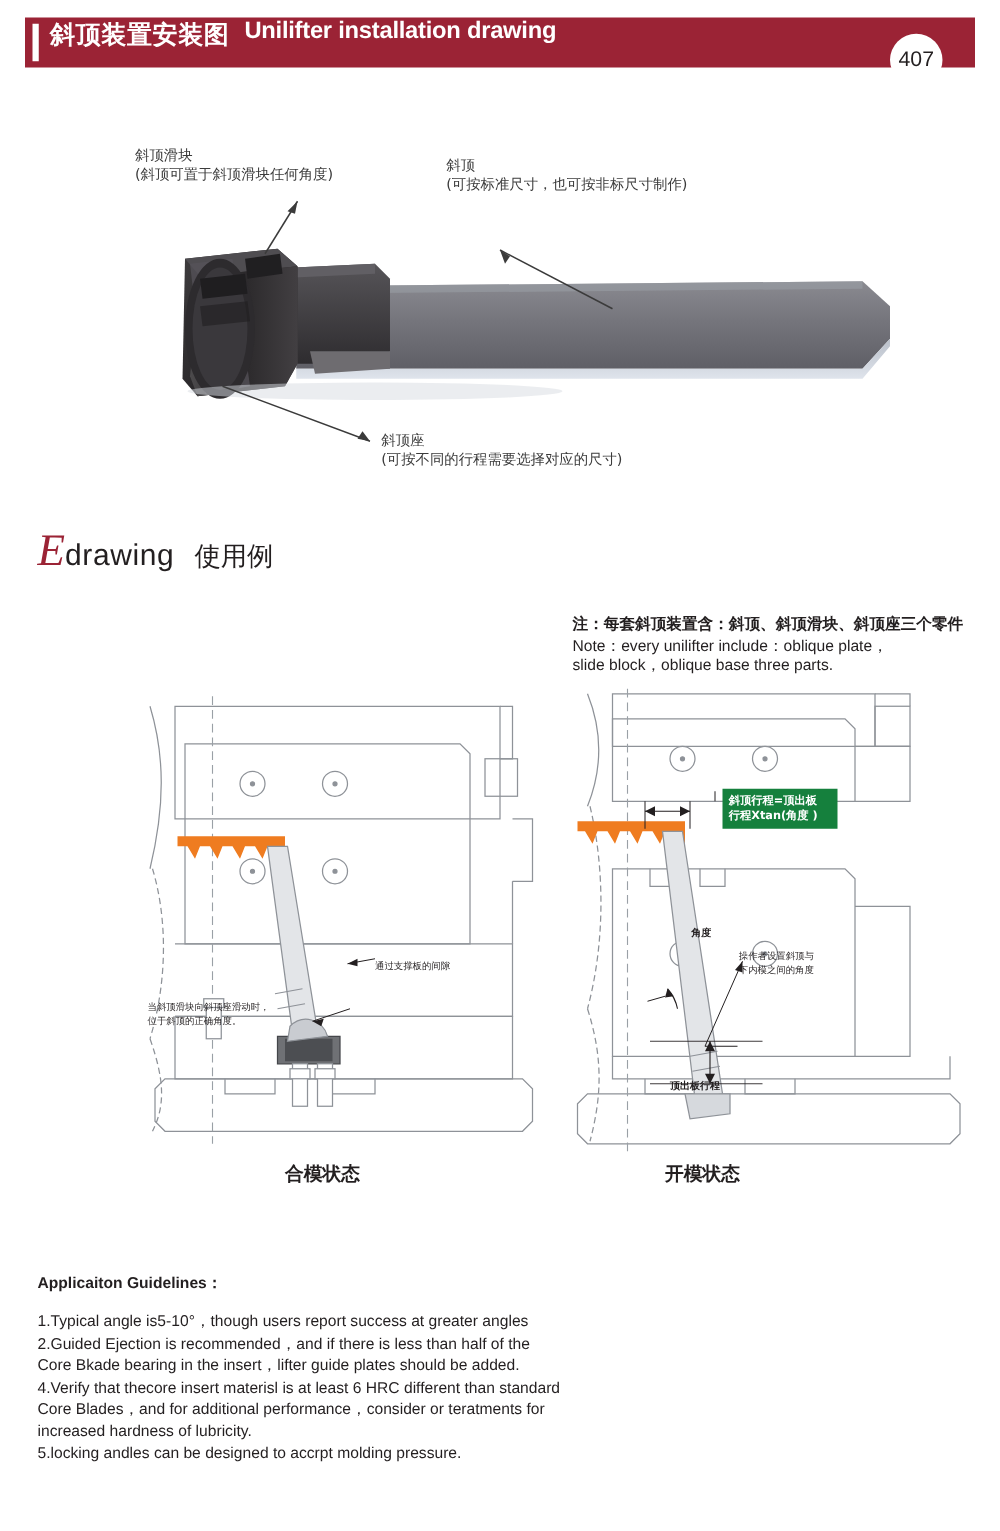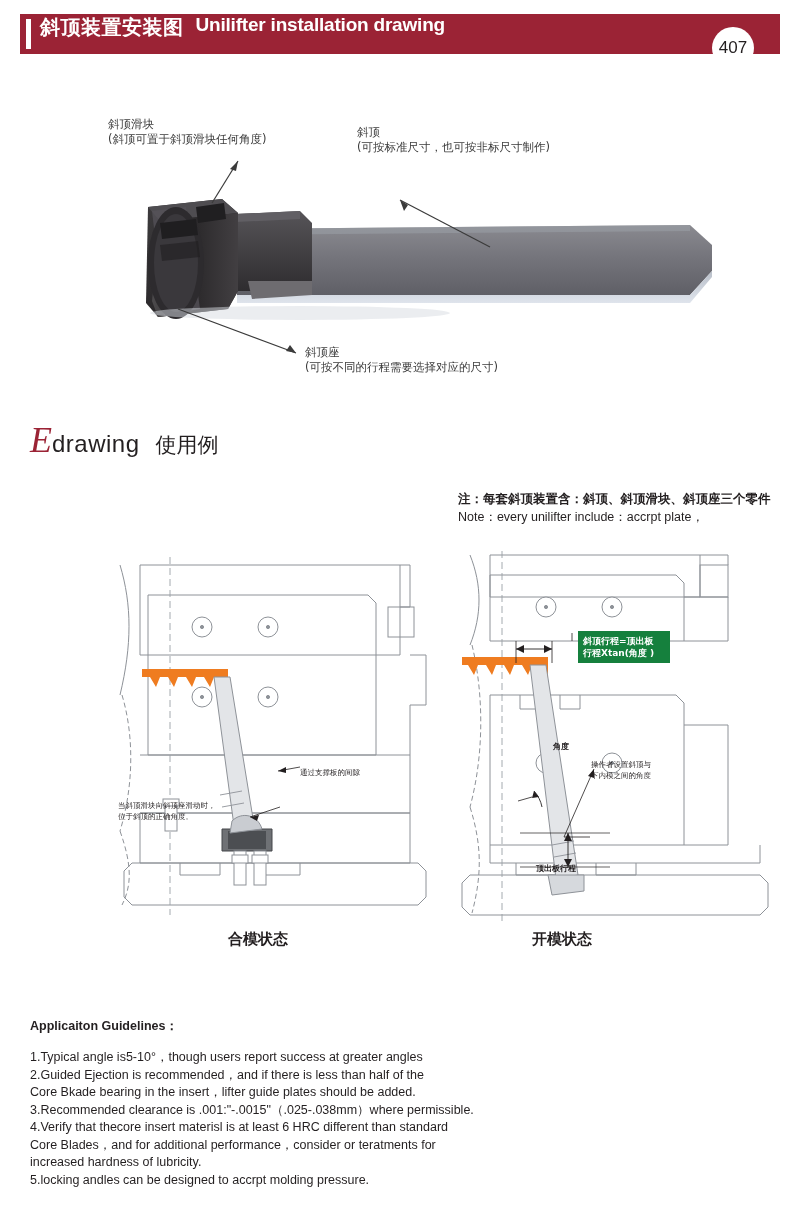--- a/index.html
+++ b/index.html
@@ -175,21 +175,22 @@
 
 <div class="example">
   <span class="big-e">E</span>
   <span class="rest">drawing</span>
   <span class="cn">使用例</span>
 </div>
 
 <div class="note-block">
   <div class="note-cn">注：每套斜顶装置含：斜顶、斜顶滑块、斜顶座三个零件</div>
   <div class="note-en">
-    <div>Note：every unilifter include：accrpt plate，</div>
+    <div>Note：every unilifter include：oblique plate，</div>
+    <div>slide block，oblique base three parts.</div>
   </div>
 </div>
 
 <div class="diagrams">
 
   <svg width="400" height="400" viewBox="0 0 400 400" style="position:absolute;left:110px;top:0;">
     <g fill="none" stroke="#8e9298" stroke-width="1">
 
       <path d="M30,20 L290,20 L290,110 L30,110 Z"></path>
       <path d="M10,20 C22,60 22,100 10,150"></path>
@@ -343,19 +344,18 @@
   </div>
   <div class="caption cap-right">开模状态</div>
 </div>
 
 <div class="guide">
   <div class="guide-h">Applicaiton Guidelines：</div>
   <div class="guide-body">
       <div>1.Typical angle is5-10°，though users report success at greater angles</div>
       <div>2.Guided Ejection is recommended，and if there is less than half of the</div>
       <div>Core Bkade bearing in the insert，lifter guide plates should be added.</div>
-      <div>3.Recommended clearance is .001:"-.0015"（.025-.038mm）where permissible.</div>
       <div>4.Verify that thecore insert materisl is at least 6 HRC different  than standard</div>
       <div>Core Blades，and for additional performance，consider or teratments for</div>
       <div>increased hardness of lubricity.</div>
       <div>5.locking andles can be designed to accrpt molding pressure.</div>
     </div>
 </div>
 
 </body></html>

